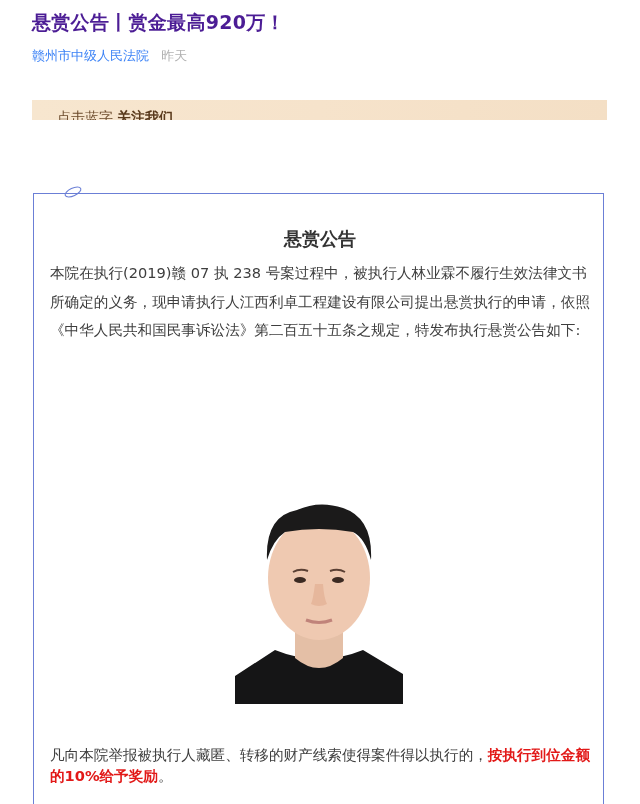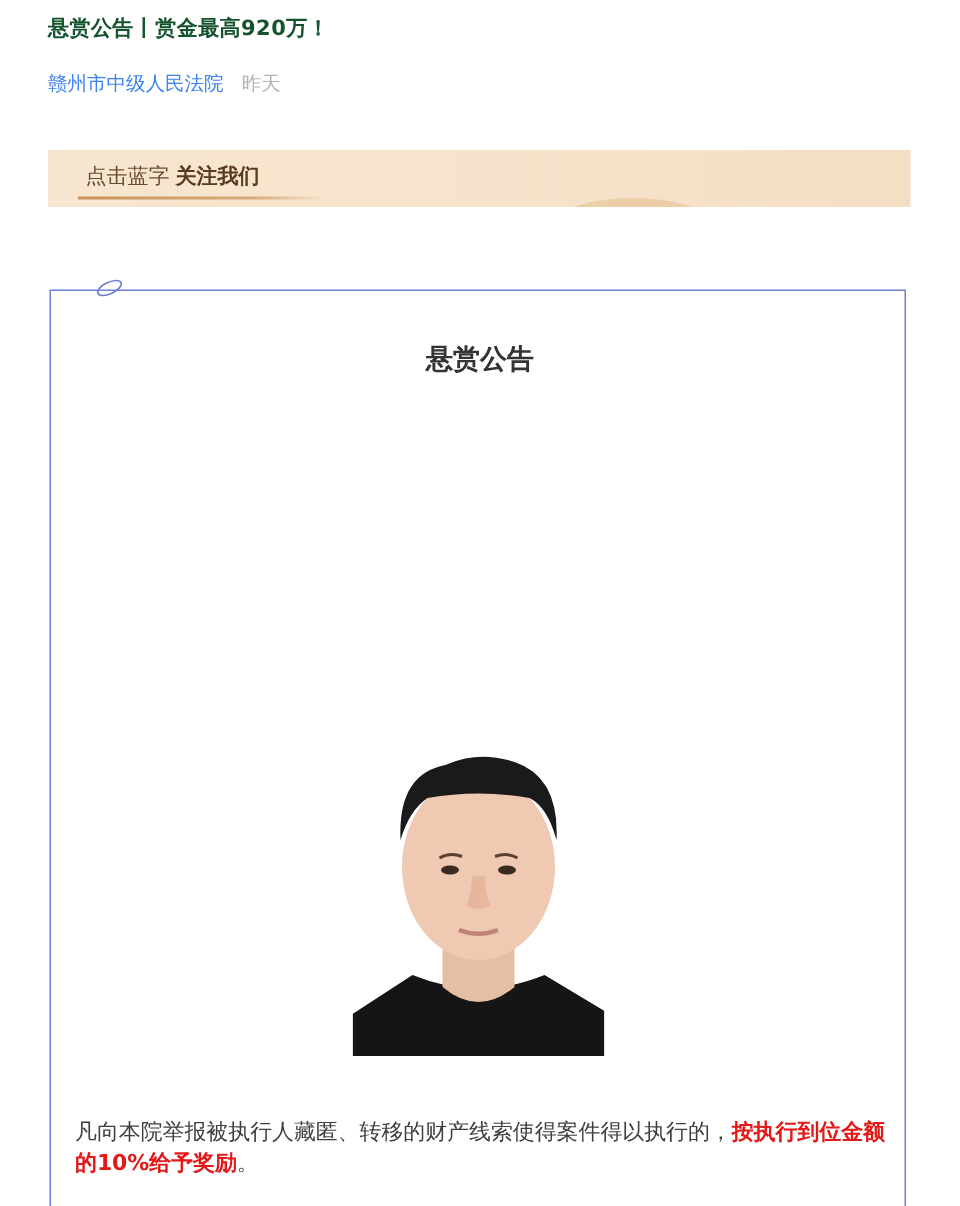--- a/index.html
+++ b/index.html
@@ -3,30 +3,30 @@
 <meta charset="utf-8">
 <style>
   html, body { margin: 0; padding: 0; background: #ffffff; }
   body {
     width: 640px; height: 804px; overflow: hidden; position: relative;
     font-family: "DejaVu Sans", "Liberation Sans", sans-serif;
     color: #333333;
   }
   .title {
     position: absolute; left: 32px; top: 10px;
-    font-size: 14px; font-weight: bold; color: #14532d; letter-spacing: 0.3px;
+    font-size: 19px; font-weight: bold; color: #4c1d95; letter-spacing: 0.3px;
   }
   .meta {
     position: absolute; left: 32px; top: 47px; font-size: 13px;
   }
   .meta .account { color: #3b82f6; }
   .meta .time { color: #b2b2b2; margin-left: 8px; }
 
   .follow-banner {
-    position: absolute; left: 32px; top: 100px; width: 575px; height: 38px;
+    position: absolute; left: 32px; top: 100px; width: 575px; height: 20px;
     background: linear-gradient(90deg, #f7e6cf 0%, #f6e3cb 50%, #f4dfc5 100%);
     overflow: hidden;
   }
   .follow-banner .arc {
     position: absolute; left: 335px; top: 32px; width: 110px; height: 40px;
     border-radius: 50%; background: #eccfa9;
   }
   .follow-banner .label {
     position: absolute; left: 25px; top: 9px; font-size: 14px; color: #6b4a2b;
   }
@@ -83,20 +83,21 @@
 </div>
 
 <div class="notice-box"></div>
 <svg class="ring-icon" viewBox="0 0 20 12">
   <ellipse cx="10" cy="6" rx="8.5" ry="3.8" transform="rotate(-25 10 6)" fill="none" stroke="#6b7fd6" stroke-width="1.1"></ellipse>
 </svg>
 
 <div class="notice-heading">悬赏公告</div>
 
 <div class="notice-body">
+  <p>本院在执行(2019)赣 07 执 238 号案过程中，被执行人林业霖不履行生效法律文书所确定的义务，现申请执行人江西利卓工程建设有限公司提出悬赏执行的申请，依照《中华人民共和国民事诉讼法》第二百五十五条之规定，特发布执行悬赏公告如下:</p>
 </div>
 
 <div class="photo" title="被执行人照片">
   <svg width="168" height="206" viewBox="0 0 168 206">
     <rect x="0" y="0" width="168" height="206" fill="#ffffff"></rect>
     <path d="M0 178 L40 152 Q84 170 128 152 L168 176 L168 206 L0 206 Z" fill="#151516"></path>
     <path d="M60 125 L60 160 Q84 180 108 160 L108 125 Z" fill="#e4bfa6"></path>
     <ellipse cx="84" cy="80" rx="51" ry="62" fill="#efc9b1"></ellipse>
     <path d="M32 62 Q30 18 62 12 Q84 2 108 10 Q138 20 136 62 Q130 40 118 34 Q84 28 50 34 Q38 42 32 62 Z" fill="#1b1a1a"></path>
     <ellipse cx="65" cy="82" rx="6" ry="3" fill="#3b2a22"></ellipse>

